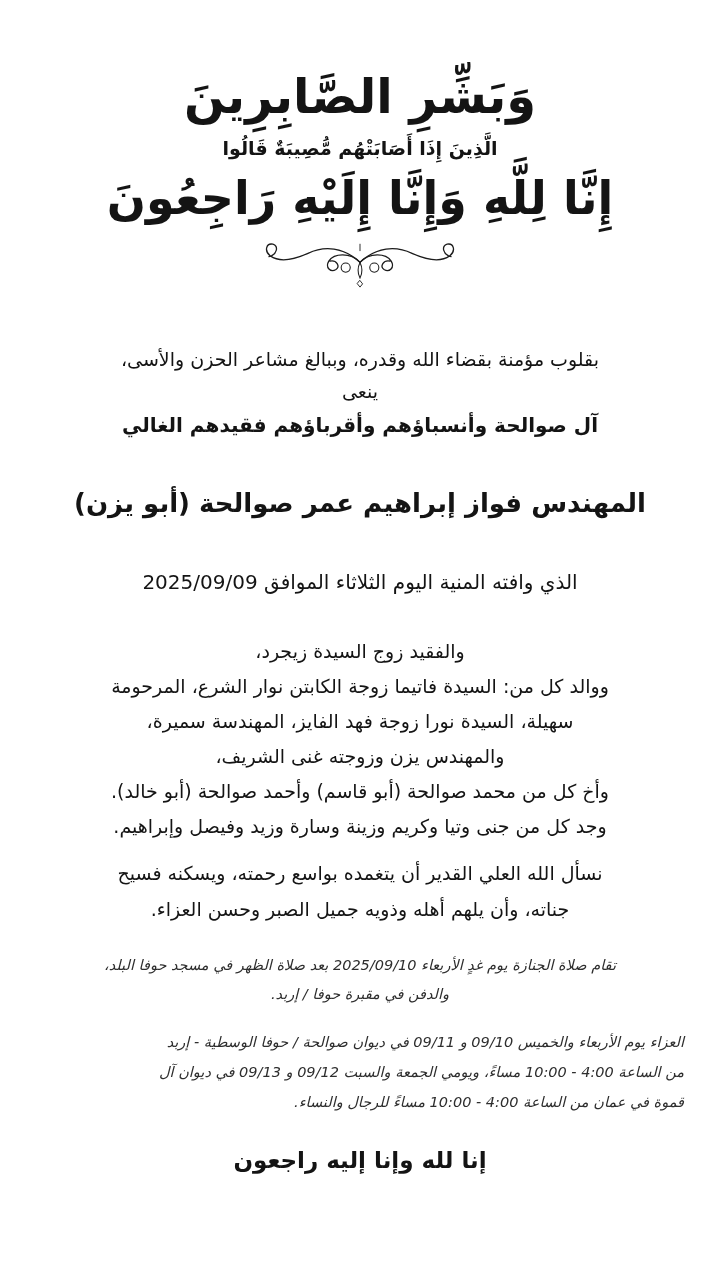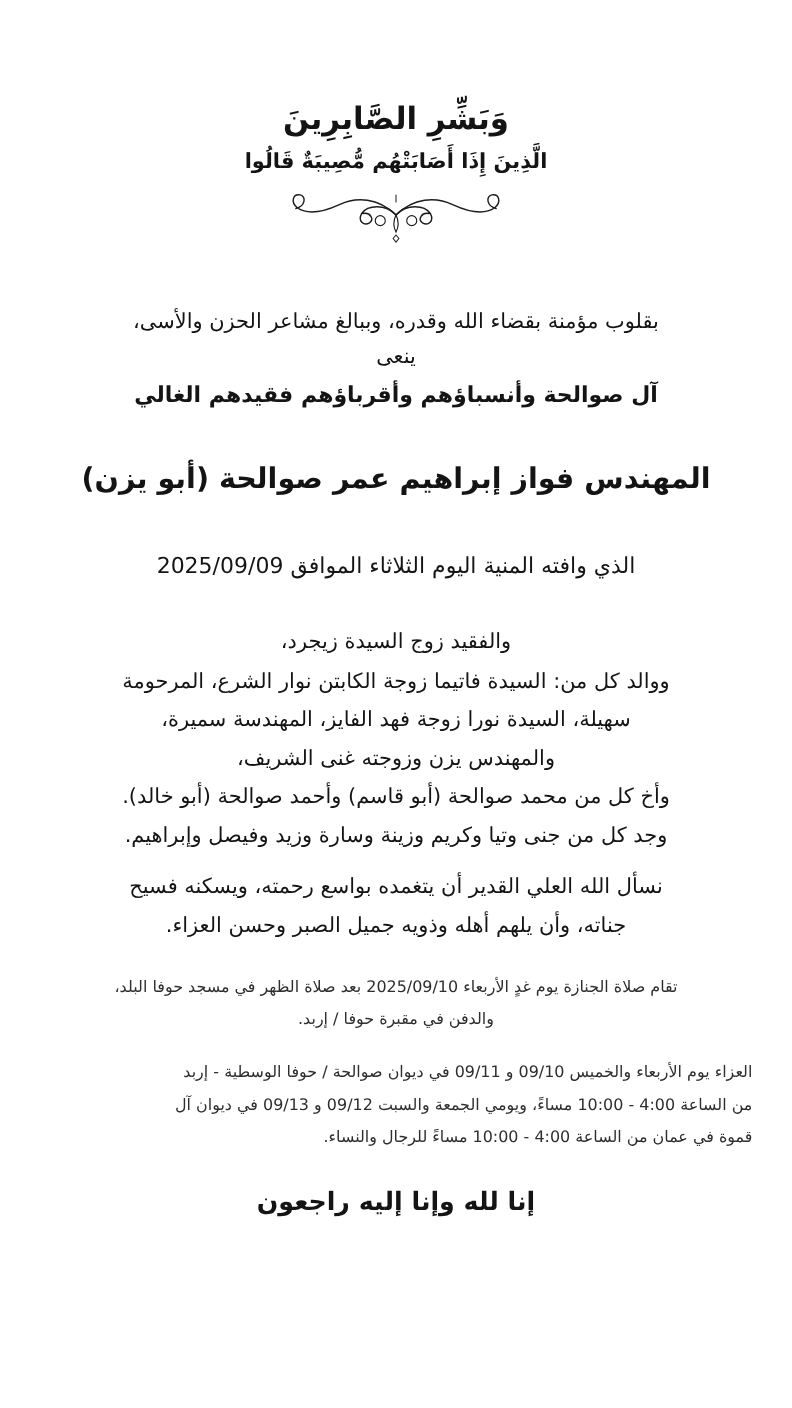--- a/index.html
+++ b/index.html
@@ -18,23 +18,22 @@
     background:var(--bg);
     color:var(--text);
     direction:rtl;
     text-align:center;
     overflow:hidden;
     position:relative;
   }
   
   .calligraphy{padding-top:66px;}
   .c-line1{
-    font-size:28px;font-weight:700;line-height:1.25;
+    font-size:48px;font-weight:700;line-height:1.25;
     letter-spacing:1px;
-    margin-top:24px;
   }
   .c-line2{
     font-size:19px;font-weight:600;line-height:1.5;margin-top:8px;
   }
   .c-line3{
     font-size:46px;font-weight:700;line-height:1.35;margin-top:4px;
     letter-spacing:1px;
   }
   .flourish{
     display:block;margin:10px auto 0;
@@ -57,36 +56,37 @@
   .death-date{
     font-size:20px;line-height:1.6;font-weight:500;margin-top:44px;
   }
   .relatives{
     font-size:19px;line-height:1.85;font-weight:500;margin-top:36px;
   }
   .prayer{
     font-size:19px;line-height:1.85;font-weight:500;margin-top:12px;
   }
   .small{
-    font-size:14.5px;line-height:2.05;font-weight:400;color:var(--muted);
+    font-size:14.5px;line-height:2.05;font-weight:400;color:var(--muted);font-style:italic;
   }
   .funeral{margin-top:24px;}
   .condolences{margin-top:18px;text-align:right;}
   .closing{
     font-size:23px;font-weight:700;line-height:1.5;margin-top:26px;
   }
 </style>
 </head>
 <body>
 
 <div class="page">
 
   <header class="calligraphy">
     <div class="c-line1">وَبَشِّرِ الصَّابِرِينَ</div>
     <div class="c-line2">الَّذِينَ إِذَا أَصَابَتْهُم مُّصِيبَةٌ قَالُوا</div>
+    <div class="c-line3">إِنَّا لِلَّهِ وَإِنَّا إِلَيْهِ رَاجِعُونَ</div>
     <svg class="flourish" viewBox="0 0 320 80" fill="none" stroke="#1c1c1c" stroke-width="2" stroke-linecap="round">
 
       <path d="M160 36 C185 12, 215 10, 240 22 C262 32, 284 36, 298 26 C308 18, 304 6, 294 8 C285 10, 287 24, 300 27"></path>
 
       <path d="M160 36 C135 12, 105 10, 80 22 C58 32, 36 36, 22 26 C12 18, 16 6, 26 8 C35 10, 33 24, 20 27"></path>
 
       <path d="M160 36 C175 20, 200 22, 208 34 C214 44, 205 52, 197 47 C190 42, 196 32, 206 34"></path>
       <path d="M160 36 C145 20, 120 22, 112 34 C106 44, 115 52, 123 47 C130 42, 124 32, 114 34"></path>
 
       <circle cx="138" cy="44" r="7" stroke-width="1.6"></circle>

